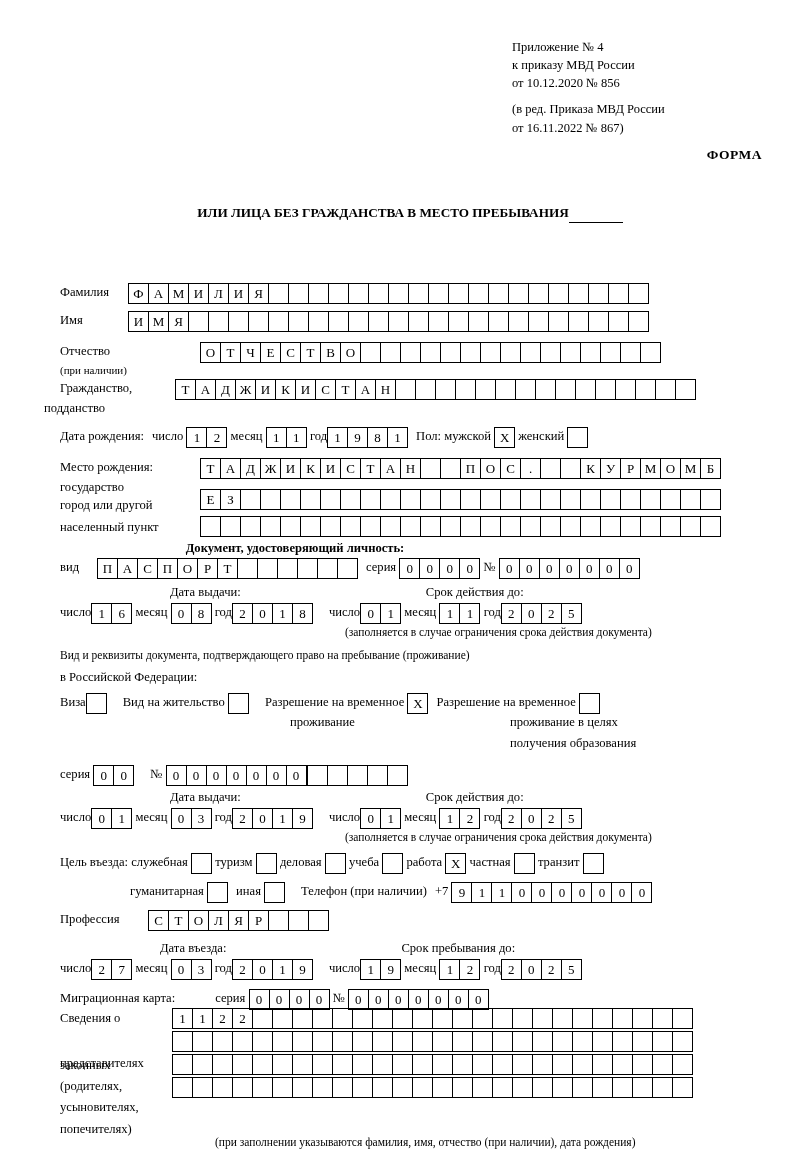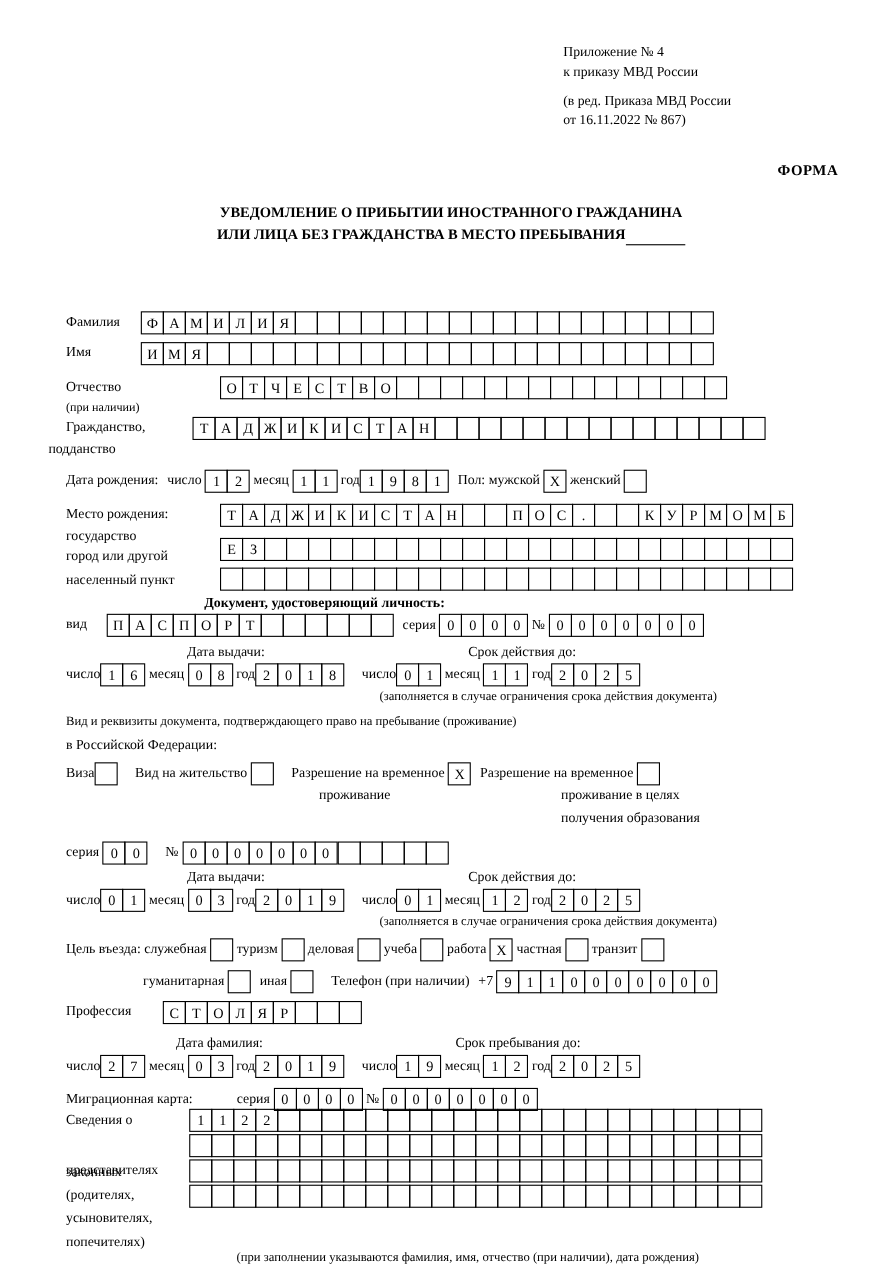--- a/index.html
+++ b/index.html
@@ -23,29 +23,30 @@
   .cap{font-size:11.5px;}
 </style>
 </head>
 <body>
 
 <div class="page">
 
   <div class="hdr">
     <div class="l">Приложение № 4</div>
     <div class="l">к приказу МВД России</div>
+    <div class="l">от 10.12.2020 № 856</div>
     <div class="sp"></div>
     <div class="l">(в ред. Приказа МВД России</div>
     <div class="l">от 16.11.2022 № 867)</div>
   </div>
 
   <div class="forma">ФОРМА</div>
 
   <div class="title">
-    <span>УВЕДОМЛЕНИЕ О ПРИБЫТИИ ИНОСТРАННОГО ГРАЖДАНИНА</span><br>
+    <br>
     <span>ИЛИ ЛИЦА БЕЗ ГРАЖДАНСТВА В МЕСТО ПРЕБЫВАНИЯ</span><span class="ul"></span>
   </div>
 
 
   <div id="rows">
       <div class="row" style="left: 60px; top: 283px;"><span style="display:inline-block;width:68px">Фамилия</span><span class="boxes"><span class="bx" style="width:21px">Ф</span><span class="bx" style="width:21px">А</span><span class="bx" style="width:21px">М</span><span class="bx" style="width:21px">И</span><span class="bx" style="width:21px">Л</span><span class="bx" style="width:21px">И</span><span class="bx" style="width:21px">Я</span><span class="bx" style="width:21px"></span><span class="bx" style="width:21px"></span><span class="bx" style="width:21px"></span><span class="bx" style="width:21px"></span><span class="bx" style="width:21px"></span><span class="bx" style="width:21px"></span><span class="bx" style="width:21px"></span><span class="bx" style="width:21px"></span><span class="bx" style="width:21px"></span><span class="bx" style="width:21px"></span><span class="bx" style="width:21px"></span><span class="bx" style="width:21px"></span><span class="bx" style="width:21px"></span><span class="bx" style="width:21px"></span><span class="bx" style="width:21px"></span><span class="bx" style="width:21px"></span><span class="bx" style="width:21px"></span><span class="bx" style="width:21px"></span><span class="bx" style="width:21px"></span></span></div>
       <div class="row" style="left: 60px; top: 311px;"><span style="display:inline-block;width:68px">Имя</span><span class="boxes"><span class="bx" style="width:21px">И</span><span class="bx" style="width:21px">М</span><span class="bx" style="width:21px">Я</span><span class="bx" style="width:21px"></span><span class="bx" style="width:21px"></span><span class="bx" style="width:21px"></span><span class="bx" style="width:21px"></span><span class="bx" style="width:21px"></span><span class="bx" style="width:21px"></span><span class="bx" style="width:21px"></span><span class="bx" style="width:21px"></span><span class="bx" style="width:21px"></span><span class="bx" style="width:21px"></span><span class="bx" style="width:21px"></span><span class="bx" style="width:21px"></span><span class="bx" style="width:21px"></span><span class="bx" style="width:21px"></span><span class="bx" style="width:21px"></span><span class="bx" style="width:21px"></span><span class="bx" style="width:21px"></span><span class="bx" style="width:21px"></span><span class="bx" style="width:21px"></span><span class="bx" style="width:21px"></span><span class="bx" style="width:21px"></span><span class="bx" style="width:21px"></span><span class="bx" style="width:21px"></span></span></div>
       <div class="row" style="left: 60px; top: 342px;"><span style="display:inline-block;width:140px">Отчество</span><span class="boxes"><span class="bx" style="width:21px">О</span><span class="bx" style="width:21px">Т</span><span class="bx" style="width:21px">Ч</span><span class="bx" style="width:21px">Е</span><span class="bx" style="width:21px">С</span><span class="bx" style="width:21px">Т</span><span class="bx" style="width:21px">В</span><span class="bx" style="width:21px">О</span><span class="bx" style="width:21px"></span><span class="bx" style="width:21px"></span><span class="bx" style="width:21px"></span><span class="bx" style="width:21px"></span><span class="bx" style="width:21px"></span><span class="bx" style="width:21px"></span><span class="bx" style="width:21px"></span><span class="bx" style="width:21px"></span><span class="bx" style="width:21px"></span><span class="bx" style="width:21px"></span><span class="bx" style="width:21px"></span><span class="bx" style="width:21px"></span><span class="bx" style="width:21px"></span><span class="bx" style="width:21px"></span><span class="bx" style="width:21px"></span></span></div>
       <div class="row" style="left: 60px; top: 363px;"><span class="sm">(при наличии)</span></div>
       <div class="row" style="left: 60px; top: 379px;"><span style="display:inline-block;width:115px">Гражданство,</span><span class="boxes"><span class="bx" style="width:21px">Т</span><span class="bx" style="width:21px">А</span><span class="bx" style="width:21px">Д</span><span class="bx" style="width:21px">Ж</span><span class="bx" style="width:21px">И</span><span class="bx" style="width:21px">К</span><span class="bx" style="width:21px">И</span><span class="bx" style="width:21px">С</span><span class="bx" style="width:21px">Т</span><span class="bx" style="width:21px">А</span><span class="bx" style="width:21px">Н</span><span class="bx" style="width:21px"></span><span class="bx" style="width:21px"></span><span class="bx" style="width:21px"></span><span class="bx" style="width:21px"></span><span class="bx" style="width:21px"></span><span class="bx" style="width:21px"></span><span class="bx" style="width:21px"></span><span class="bx" style="width:21px"></span><span class="bx" style="width:21px"></span><span class="bx" style="width:21px"></span><span class="bx" style="width:21px"></span><span class="bx" style="width:21px"></span><span class="bx" style="width:21px"></span><span class="bx" style="width:21px"></span><span class="bx" style="width:21px"></span></span></div>
@@ -68,21 +69,21 @@
       <div class="row" style="left: 290px; top: 715px;"><span>проживание</span></div>
       <div class="row" style="left: 510px; top: 715px;"><span>проживание в целях</span></div>
       <div class="row" style="left: 510px; top: 736px;"><span>получения образования</span></div>
       <div class="row" style="left: 60px; top: 765px;"><span>серия</span> <span class="boxes"><span class="bx" style="width:21px">0</span><span class="bx" style="width:21px">0</span></span><span class="gap"></span><span class="gap"></span><span>№</span> <span class="boxes"><span class="bx" style="width:21px">0</span><span class="bx" style="width:21px">0</span><span class="bx" style="width:21px">0</span><span class="bx" style="width:21px">0</span><span class="bx" style="width:21px">0</span><span class="bx" style="width:21px">0</span><span class="bx" style="width:21px">0</span></span><span class="boxes"><span class="bx" style="width:21px"></span><span class="bx" style="width:21px"></span><span class="bx" style="width:21px"></span><span class="bx" style="width:21px"></span><span class="bx" style="width:21px"></span></span></div>
       <div class="row" style="left: 60px; top: 790px;"><span style="display:inline-block;width:110px">&nbsp;</span><span>Дата выдачи:</span><span style="display:inline-block;width:185px">&nbsp;</span><span>Срок действия до:</span></div>
       <div class="row" style="left: 60px; top: 808px;"><span>число</span><span class="boxes"><span class="bx" style="width:21px">0</span><span class="bx" style="width:21px">1</span></span> <span>месяц</span> <span class="boxes"><span class="bx" style="width:21px">0</span><span class="bx" style="width:21px">3</span></span> <span>год</span><span class="boxes"><span class="bx" style="width:21px">2</span><span class="bx" style="width:21px">0</span><span class="bx" style="width:21px">1</span><span class="bx" style="width:21px">9</span></span><span class="gap"></span><span class="gap"></span><span>число</span><span class="boxes"><span class="bx" style="width:21px">0</span><span class="bx" style="width:21px">1</span></span> <span>месяц</span> <span class="boxes"><span class="bx" style="width:21px">1</span><span class="bx" style="width:21px">2</span></span> <span>год</span><span class="boxes"><span class="bx" style="width:21px">2</span><span class="bx" style="width:21px">0</span><span class="bx" style="width:21px">2</span><span class="bx" style="width:21px">5</span></span></div>
       <div class="row" style="left: 345px; top: 830px;"><span class="cap">(заполняется в случае ограничения срока действия документа)</span></div>
       <div class="row" style="left: 60px; top: 853px;"><span>Цель въезда: служебная</span> <span class="single"></span> <span>туризм</span> <span class="single"></span> <span>деловая</span> <span class="single"></span> <span>учеба</span> <span class="single"></span> <span>работа</span> <span class="single">Х</span> <span>частная</span> <span class="single"></span> <span>транзит</span> <span class="single"></span></div>
       <div class="row" style="left: 130px; top: 882px;"><span>гуманитарная</span> <span class="single"></span><span class="gap"></span><span>иная</span> <span class="single"></span><span class="gap"></span><span class="gap"></span><span>Телефон (при наличии)</span><span class="gap"></span><span>+7</span> <span class="boxes"><span class="bx" style="width:21px">9</span><span class="bx" style="width:21px">1</span><span class="bx" style="width:21px">1</span><span class="bx" style="width:21px">0</span><span class="bx" style="width:21px">0</span><span class="bx" style="width:21px">0</span><span class="bx" style="width:21px">0</span><span class="bx" style="width:21px">0</span><span class="bx" style="width:21px">0</span><span class="bx" style="width:21px">0</span></span></div>
       <div class="row" style="left: 60px; top: 910px;"><span style="display:inline-block;width:88px">Профессия</span><span class="boxes"><span class="bx" style="width:21px">С</span><span class="bx" style="width:21px">Т</span><span class="bx" style="width:21px">О</span><span class="bx" style="width:21px">Л</span><span class="bx" style="width:21px">Я</span><span class="bx" style="width:21px">Р</span><span class="bx" style="width:21px"></span><span class="bx" style="width:21px"></span><span class="bx" style="width:21px"></span></span></div>
-      <div class="row" style="left: 60px; top: 941px;"><span style="display:inline-block;width:100px">&nbsp;</span><span>Дата фамилия:</span><span style="display:inline-block;width:175px">&nbsp;</span><span>Срок пребывания до:</span></div>
+      <div class="row" style="left: 60px; top: 941px;"><span style="display:inline-block;width:100px">&nbsp;</span><span>Дата въезда:</span><span style="display:inline-block;width:175px">&nbsp;</span><span>Срок пребывания до:</span></div>
       <div class="row" style="left: 60px; top: 959px;"><span>число</span><span class="boxes"><span class="bx" style="width:21px">2</span><span class="bx" style="width:21px">7</span></span> <span>месяц</span> <span class="boxes"><span class="bx" style="width:21px">0</span><span class="bx" style="width:21px">3</span></span> <span>год</span><span class="boxes"><span class="bx" style="width:21px">2</span><span class="bx" style="width:21px">0</span><span class="bx" style="width:21px">1</span><span class="bx" style="width:21px">9</span></span><span class="gap"></span><span class="gap"></span><span>число</span><span class="boxes"><span class="bx" style="width:21px">1</span><span class="bx" style="width:21px">9</span></span> <span>месяц</span> <span class="boxes"><span class="bx" style="width:21px">1</span><span class="bx" style="width:21px">2</span></span> <span>год</span><span class="boxes"><span class="bx" style="width:21px">2</span><span class="bx" style="width:21px">0</span><span class="bx" style="width:21px">2</span><span class="bx" style="width:21px">5</span></span></div>
       <div class="row" style="left: 60px; top: 989px;"><span>Миграционная карта:</span><span style="display:inline-block;width:40px">&nbsp;</span><span>серия</span> <span class="boxes"><span class="bx" style="width:21px">0</span><span class="bx" style="width:21px">0</span><span class="bx" style="width:21px">0</span><span class="bx" style="width:21px">0</span></span> <span>№</span> <span class="boxes"><span class="bx" style="width:21px">0</span><span class="bx" style="width:21px">0</span><span class="bx" style="width:21px">0</span><span class="bx" style="width:21px">0</span><span class="bx" style="width:21px">0</span><span class="bx" style="width:21px">0</span><span class="bx" style="width:21px">0</span></span></div>
       <div class="row" style="left: 60px; top: 1011px;"><span>Сведения о</span></div>
       <div class="row" style="left: 172px; top: 1008px;"><span class="boxes"><span class="bx" style="width:21px">1</span><span class="bx" style="width:21px">1</span><span class="bx" style="width:21px">2</span><span class="bx" style="width:21px">2</span><span class="bx" style="width:21px"></span><span class="bx" style="width:21px"></span><span class="bx" style="width:21px"></span><span class="bx" style="width:21px"></span><span class="bx" style="width:21px"></span><span class="bx" style="width:21px"></span><span class="bx" style="width:21px"></span><span class="bx" style="width:21px"></span><span class="bx" style="width:21px"></span><span class="bx" style="width:21px"></span><span class="bx" style="width:21px"></span><span class="bx" style="width:21px"></span><span class="bx" style="width:21px"></span><span class="bx" style="width:21px"></span><span class="bx" style="width:21px"></span><span class="bx" style="width:21px"></span><span class="bx" style="width:21px"></span><span class="bx" style="width:21px"></span><span class="bx" style="width:21px"></span><span class="bx" style="width:21px"></span><span class="bx" style="width:21px"></span><span class="bx" style="width:21px"></span></span></div>
       <div class="row" style="left: 60px; top: 1033px; margin-top: 25px;"><span>законных</span></div>
       <div class="row" style="left: 172px; top: 1031px;"><span class="boxes"><span class="bx" style="width:21px"></span><span class="bx" style="width:21px"></span><span class="bx" style="width:21px"></span><span class="bx" style="width:21px"></span><span class="bx" style="width:21px"></span><span class="bx" style="width:21px"></span><span class="bx" style="width:21px"></span><span class="bx" style="width:21px"></span><span class="bx" style="width:21px"></span><span class="bx" style="width:21px"></span><span class="bx" style="width:21px"></span><span class="bx" style="width:21px"></span><span class="bx" style="width:21px"></span><span class="bx" style="width:21px"></span><span class="bx" style="width:21px"></span><span class="bx" style="width:21px"></span><span class="bx" style="width:21px"></span><span class="bx" style="width:21px"></span><span class="bx" style="width:21px"></span><span class="bx" style="width:21px"></span><span class="bx" style="width:21px"></span><span class="bx" style="width:21px"></span><span class="bx" style="width:21px"></span><span class="bx" style="width:21px"></span><span class="bx" style="width:21px"></span><span class="bx" style="width:21px"></span></span></div>
       <div class="row" style="left: 60px; top: 1056px;"><span>представителях</span></div>
       <div class="row" style="left: 172px; top: 1054px;"><span class="boxes"><span class="bx" style="width:21px"></span><span class="bx" style="width:21px"></span><span class="bx" style="width:21px"></span><span class="bx" style="width:21px"></span><span class="bx" style="width:21px"></span><span class="bx" style="width:21px"></span><span class="bx" style="width:21px"></span><span class="bx" style="width:21px"></span><span class="bx" style="width:21px"></span><span class="bx" style="width:21px"></span><span class="bx" style="width:21px"></span><span class="bx" style="width:21px"></span><span class="bx" style="width:21px"></span><span class="bx" style="width:21px"></span><span class="bx" style="width:21px"></span><span class="bx" style="width:21px"></span><span class="bx" style="width:21px"></span><span class="bx" style="width:21px"></span><span class="bx" style="width:21px"></span><span class="bx" style="width:21px"></span><span class="bx" style="width:21px"></span><span class="bx" style="width:21px"></span><span class="bx" style="width:21px"></span><span class="bx" style="width:21px"></span><span class="bx" style="width:21px"></span><span class="bx" style="width:21px"></span></span></div>
       <div class="row" style="left: 60px; top: 1079px;"><span>(родителях,</span></div>
       <div class="row" style="left: 172px; top: 1077px;"><span class="boxes"><span class="bx" style="width:21px"></span><span class="bx" style="width:21px"></span><span class="bx" style="width:21px"></span><span class="bx" style="width:21px"></span><span class="bx" style="width:21px"></span><span class="bx" style="width:21px"></span><span class="bx" style="width:21px"></span><span class="bx" style="width:21px"></span><span class="bx" style="width:21px"></span><span class="bx" style="width:21px"></span><span class="bx" style="width:21px"></span><span class="bx" style="width:21px"></span><span class="bx" style="width:21px"></span><span class="bx" style="width:21px"></span><span class="bx" style="width:21px"></span><span class="bx" style="width:21px"></span><span class="bx" style="width:21px"></span><span class="bx" style="width:21px"></span><span class="bx" style="width:21px"></span><span class="bx" style="width:21px"></span><span class="bx" style="width:21px"></span><span class="bx" style="width:21px"></span><span class="bx" style="width:21px"></span><span class="bx" style="width:21px"></span><span class="bx" style="width:21px"></span><span class="bx" style="width:21px"></span></span></div>

